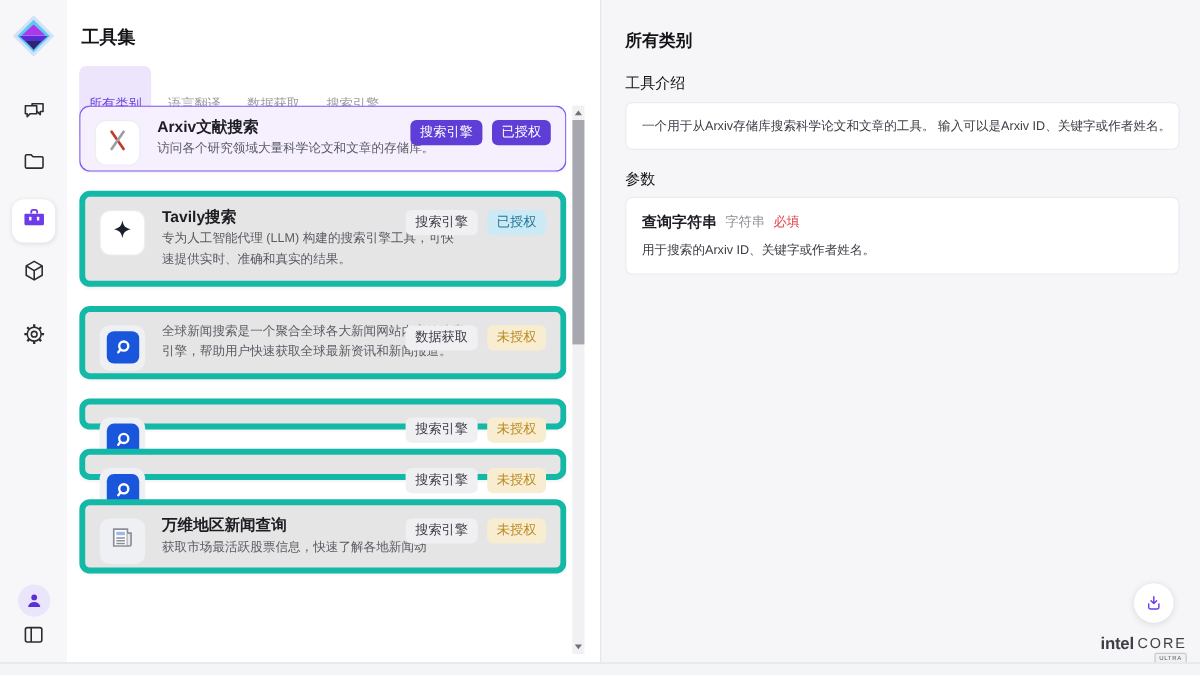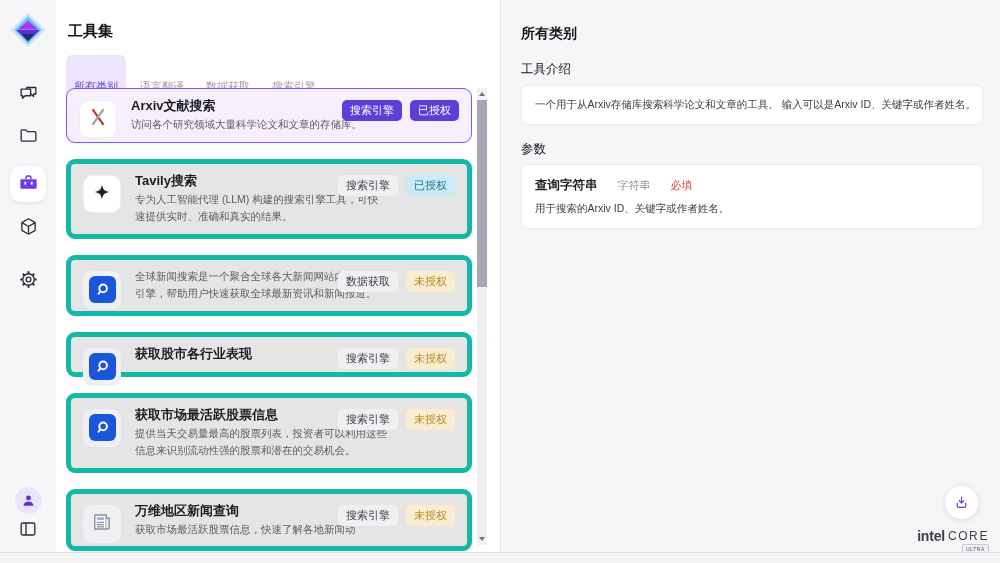--- a/index.html
+++ b/index.html
@@ -56,21 +56,21 @@
   .sthumb{position:absolute;left:0;top:12px;width:10px;height:187px;background:#a7a7af;cursor:grab}
   
   .detail{position:absolute;left:500px;top:0;right:0;height:552px;background:#f6f6f8;border-left:1px solid #e5e6ea}
   .d-title{position:absolute;left:20px;top:25px;font-size:14px;font-weight:bold;color:#131318}
   .d-head{position:absolute;left:20px;font-size:12.5px;font-weight:normal;color:#131318}
   .h-intro{top:61px}.h-params{top:141px}
   .white-card{position:absolute;left:20px;width:462px;background:#fff;border:1px solid #ececf0;border-radius:6px;padding:12px 13px}
   .intro-card{top:85px}
   .intro-card p{font-size:10.5px;color:#3c3c44;white-space:nowrap;overflow:hidden}
   .param-card{top:164px}
-  .param-head{display:flex;align-items:center;gap:20px}
+  .param-head{display:flex;align-items:flex-start;gap:7px}
   .pname{font-size:12.5px;font-weight:bold;color:#1c1c22}
   .ptype{font-size:11px;color:#8a8a93}
   .preq{font-size:11px;color:#e0474f}
   .pdesc{margin-top:8px;font-size:10.5px;color:#3c3c44}
   .dl-btn{position:absolute;right:22px;top:486px;width:33px;height:33px;border-radius:50%;background:#fff;
     box-shadow:0 1px 6px rgba(20,20,40,.13);display:flex;align-items:center;justify-content:center;cursor:pointer}
   .dl-btn svg{width:17px;height:17px}
   .brand{position:absolute;right:11px;top:528px;display:flex;align-items:flex-start;gap:3px;color:#3e3e45}
   .intel{font-size:14px;font-weight:bold;letter-spacing:-.2px}
   .core-wrap{display:flex;flex-direction:column;align-items:flex-end}
@@ -203,40 +203,35 @@
         <div class="card">
     <div class="tile tile-gray">
             <span class="bluebox">
               <svg viewBox="0 0 24 24">
                 <circle cx="12.8" cy="10.6" r="4.8" fill="none" stroke="#fff" stroke-width="2.5"></circle>
                 <path d="M9.3 14.4L7 17.2" stroke="#fff" stroke-width="2.5" stroke-linecap="round"></path>
               </svg>
             </span>
           </div>
     <div class="ctext">
-      <div class="cname">获取股市各行业表现</div>
     </div>
     <div class="badges">
       <span class="badge b-gray">搜索引擎</span>
       <span class="badge b-amber">未授权</span>
     </div>
   </div>
         <div class="card">
     <div class="tile tile-gray">
             <span class="bluebox">
               <svg viewBox="0 0 24 24">
                 <circle cx="12.8" cy="10.6" r="4.8" fill="none" stroke="#fff" stroke-width="2.5"></circle>
                 <path d="M9.3 14.4L7 17.2" stroke="#fff" stroke-width="2.5" stroke-linecap="round"></path>
               </svg>
             </span>
           </div>
-    <div class="ctext">
-      <div class="cname">获取市场最活跃股票信息</div>
-      <div class="cdesc">提供当天交易量最高的股票列表，投资者可以利用这些信息来识别流动性强的股票和潜在的交易机会。</div>
-    </div>
     <div class="badges">
       <span class="badge b-gray">搜索引擎</span>
       <span class="badge b-amber">未授权</span>
     </div>
   </div>
         <div class="card">
     <div class="tile tile-gray">
             <span><svg viewBox="0 0 24 24">
                 <path d="M4.8 5h11.4v14H4.8z" fill="#fff" stroke="#8a8f98" stroke-width="1.4"></path>
                 <path d="M16.2 8.2h3v9.4c0 .8-.6 1.4-1.4 1.4h-1.6" fill="#e7eaee" stroke="#8a8f98" stroke-width="1.4"></path>

